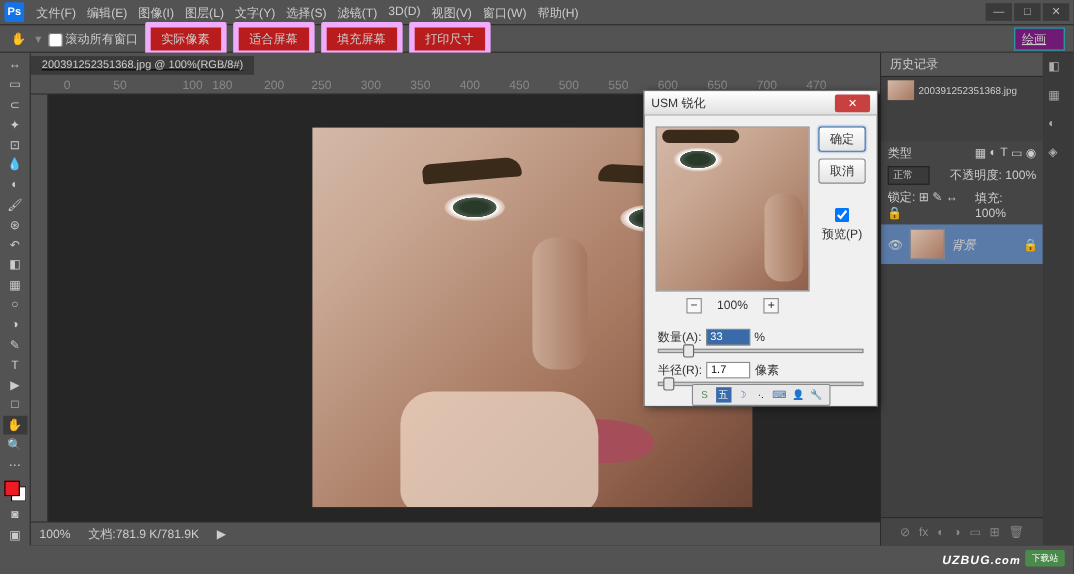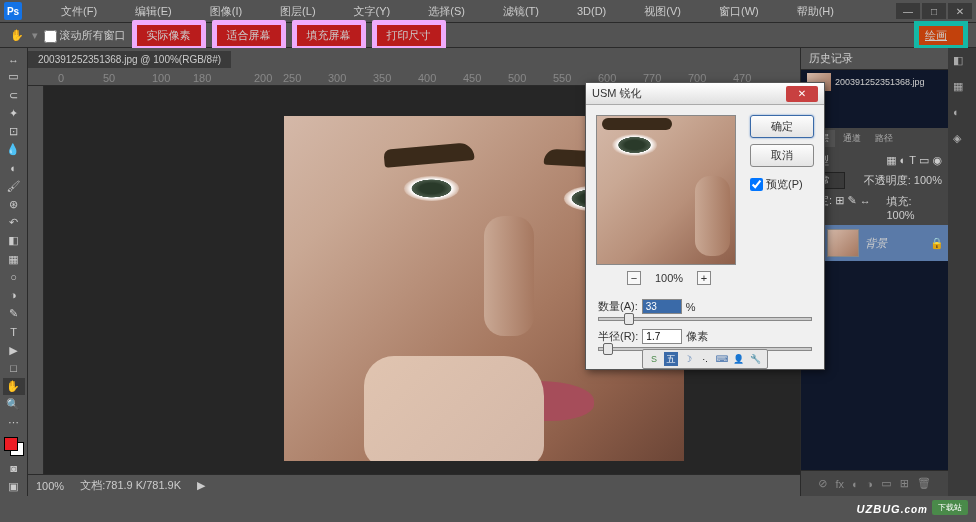--- a/index.html
+++ b/index.html
@@ -1,83 +1,83 @@
 <!DOCTYPE html>
 <html><head>
 <meta charset="utf-8">
 <style>
 *{margin:0;padding:0;box-sizing:border-box;font-family:"Microsoft YaHei",sans-serif;font-size:11px;}
 body{background:#535353;width:976px;height:522px;overflow:hidden;position:relative;}
 .menubar{background:#535353;height:22px;display:flex;align-items:center;padding:0 4px;color:#ccc;}
 .ps-logo{width:18px;height:18px;background:#1473e6;color:#fff;display:flex;align-items:center;justify-content:center;font-weight:bold;font-size:10px;margin-right:6px;border-radius:2px;}
-.menu-item{padding:2px 5px;cursor:pointer;margin-left:28px;}
+.menu-item{padding:2px 5px;cursor:pointer;}
 .win-ctrl{margin-left:auto;display:flex;gap:2px;}
 .win-btn{width:24px;height:16px;background:#3a3a3a;color:#bbb;display:flex;align-items:center;justify-content:center;cursor:pointer;font-size:10px;}
 .optbar{background:#535353;height:26px;display:flex;align-items:center;padding:0 8px;gap:6px;color:#ccc;border-top:1px solid #2a2a2a;border-bottom:1px solid #2a2a2a;}
 .hand-icon{width:18px;height:18px;display:flex;align-items:center;justify-content:center;}
 .opt-chk{display:flex;align-items:flex-end;gap:3px;}
 .opt-btn{background:#b91c1c;border:5px solid #f0abfc;padding:3px 10px;color:#ccc;cursor:pointer;border-radius:2px;}
-.opt-sel{margin-left:auto;background:#c2410c;border:5px solid #14b8a6;padding:2px 16px 2px 6px;color:#ccc;text-decoration:underline;}
+.opt-sel{margin-left:auto;background:#701a75;border:1px solid #14b8a6;padding:2px 16px 2px 6px;color:#ccc;text-decoration:underline;}
 .main{display:flex;height:448px;}
 .tools{width:28px;background:#535353;border-right:1px solid #2a2a2a;display:flex;flex-direction:column;align-items:center;padding-top:2px;}
 .tool{width:22px;height:18px;display:flex;align-items:center;justify-content:center;color:#ccc;cursor:pointer;margin-bottom:1px;}
 .tool.sel{background:#3a3a3a;}
 .swatch{width:20px;height:20px;position:relative;margin-top:4px;}
 .swatch .fg{position:absolute;width:14px;height:14px;background:#ed1c24;border:1px solid #000;top:0;left:0;}
 .swatch .bg{position:absolute;width:14px;height:14px;background:#fff;border:1px solid #000;bottom:0;right:0;}
 .work{flex:1;background:#262626;position:relative;display:flex;flex-direction:column;}
-.tab{background:#535353;height:22px;display:flex;align-items:center;}
+.tab{background:#535353;height:22px;display:flex;align-items:center;text-decoration:underline;}
 .tab-lbl{background:#3a3a3a;padding:3px 10px;color:#ccc;font-size:10px;}
 .ruler-h{height:16px;background:#535353;border-bottom:1px solid #2a2a2a;position:relative;color:#888;font-size:8px;}
 .ruler-tick{position:absolute;top:2px;}
 .canvas-area{flex:1;position:relative;display:flex;}
 .ruler-v{width:16px;background:#535353;border-right:1px solid #2a2a2a;}
 .canvas{flex:1;position:relative;background:#262626;}
 .img{position:absolute;left:240px;top:30px;width:400px;height:345px;background:linear-gradient(135deg,#d4b8a8 0%,#c9a894 20%,#b8907a 40%,#a67860 60%,#8e5f4a 80%,#6b4536 100%);overflow:hidden;}
 .eye1{position:absolute;left:120px;top:60px;width:55px;height:25px;background:radial-gradient(ellipse,#2a3a2a 30%,#4a5a4a 50%,#fff 52%,#d4b8a8 70%);border-radius:50%;}
 .eye2{position:absolute;left:280px;top:70px;width:55px;height:25px;background:radial-gradient(ellipse,#2a3a2a 30%,#4a5a4a 50%,#fff 52%,#d4b8a8 70%);border-radius:50%;}
 .brow1{position:absolute;left:100px;top:30px;width:90px;height:18px;background:#3a2a1a;border-radius:10px 20px 5px 5px;transform:rotate(-5deg);}
 .brow2{position:absolute;left:260px;top:35px;width:90px;height:16px;background:#3a2a1a;border-radius:20px 10px 5px 5px;transform:rotate(3deg);}
 .nose{position:absolute;left:200px;top:100px;width:50px;height:120px;background:linear-gradient(90deg,#c9a894 0%,#b8907a 50%,#a67860 100%);border-radius:20px;}
 .lips{position:absolute;left:200px;top:265px;width:110px;height:40px;background:#a64d5a;border-radius:50% 50% 40% 40%;}
 .hand{position:absolute;left:80px;top:240px;width:180px;height:110px;background:linear-gradient(135deg,#e0c4b0,#d4b8a8);border-radius:30px 40px 20px 20px;}
 .status{height:22px;background:#535353;color:#ccc;display:flex;align-items:center;padding:0 8px;gap:16px;font-size:10px;border-top:1px solid #2a2a2a;}
-.panels{width:148px;background:#0f172a;border-left:1px solid #2a2a2a;display:flex;flex-direction:column;color:#ccc;font-size:10px;}
+.panels{width:148px;background:#404040;border-left:1px solid #2a2a2a;display:flex;flex-direction:column;color:#ccc;font-size:10px;}
 .panel-tab{background:#535353;padding:3px 8px;border-bottom:1px solid #2a2a2a;}
 .hist-item{display:flex;align-items:center;gap:4px;padding:3px 6px;}
 .hist-thumb{width:24px;height:18px;background:linear-gradient(135deg,#d4b8a8,#a67860);}
 .layer-panel{margin-top:4px;}
 .layer-top{display:flex;gap:2px;padding:2px 4px;background:#454545;}
 .layer-tab2{padding:2px 6px;font-size:9px;color:#aaa;}
 .layer-tab2.act{background:#535353;color:#ccc;}
 .layer-controls{padding:4px 6px;display:flex;flex-direction:column;gap:4px;background:#454545;font-size:9px;}
 .lc-row{display:flex;justify-content:space-between;align-items:center;}
 .lc-sel{background:#3a3a3a;border:1px solid #222;padding:1px 14px 1px 4px;color:#ccc;font-size:9px;}
 .layer-item{display:flex;align-items:center;gap:6px;padding:4px 6px;background:#5a7aa8;}
 .layer-thumb{width:32px;height:28px;background:linear-gradient(135deg,#d4b8a8,#a67860);border:1px solid #888;}
 .lock-ic{width:12px;height:12px;color:#ccc;margin-left:auto;}
 .panel-bot{margin-top:auto;height:26px;background:#454545;border-top:1px solid #2a2a2a;display:flex;align-items:center;justify-content:center;gap:8px;color:#888;}
 .dock{width:28px;background:#3a3a3a;display:flex;flex-direction:column;align-items:center;padding-top:6px;gap:8px;}
 .dock-ic{width:18px;height:18px;color:#aaa;cursor:pointer;}
 
-.dialog{position:absolute;left:585px;top:82px;width:240px;background:#f0f0f0;border:1px solid #555;box-shadow:2px 2px 8px rgba(0,0,0,.5);z-index:100;}
+.dialog{position:absolute;left:585px;top:82px;width:213px;background:#f0f0f0;border:1px solid #555;box-shadow:2px 2px 8px rgba(0,0,0,.5);z-index:100;}
 .dlg-title{background:linear-gradient(#fff,#e0e0e0);height:22px;display:flex;align-items:center;padding:0 6px;color:#333;font-size:11px;border-bottom:1px solid #aaa;}
 .dlg-close{margin-left:auto;width:32px;height:16px;background:#c84040;color:#fff;display:flex;align-items:center;justify-content:center;border-radius:2px;cursor:pointer;font-size:10px;}
 .dlg-body{padding:10px;display:flex;gap:8px;}
 .dlg-left{flex:1;}
 .preview{width:140px;height:150px;border:1px solid #888;background:linear-gradient(135deg,#d4b8a8 0%,#c9a894 30%,#b8907a 60%,#8e5f4a 100%);position:relative;overflow:hidden;}
 .pv-eye{position:absolute;left:15px;top:18px;width:45px;height:22px;background:radial-gradient(ellipse,#2a3a2a 30%,#4a5a4a 50%,#fff 52%,#d4b8a8 70%);border-radius:50%;}
 .pv-brow{position:absolute;left:5px;top:2px;width:70px;height:12px;background:#3a2a1a;border-radius:10px;}
 .pv-nose{position:absolute;right:5px;top:60px;width:35px;height:80px;background:linear-gradient(90deg,#c9a894,#a67860);border-radius:15px;}
 .zoom-ctl{display:flex;align-items:center;justify-content:center;gap:14px;margin-top:6px;color:#333;font-size:10px;}
 .zm-btn{width:14px;height:14px;border:1px solid #888;display:flex;align-items:center;justify-content:center;cursor:pointer;background:#f8f8f8;}
 .dlg-right{display:flex;flex-direction:column;gap:6px;width:64px;}
 .dlg-btn{background:linear-gradient(#fdfdfd,#e4e4e4);border:1px solid #888;padding:3px 0;color:#333;cursor:pointer;border-radius:3px;text-align:center;font-size:11px;}
 .dlg-btn.pri{border:1px solid #3a6aa8;box-shadow:0 0 2px #5a8ac8;}
-.dlg-chk{display:flex;align-items:center;gap:3px;color:#333;margin-top:4px;font-size:10px;}
+.dlg-chk{display:flex;align-items:center;gap:3px;color:#333;margin-top:16px;font-size:10px;flex-direction:column;}
 .sliders{padding:4px 12px 10px;color:#333;}
 .sl-row{margin-bottom:8px;}
 .sl-lbl{display:flex;align-items:center;gap:4px;font-size:11px;margin-bottom:3px;}
 .sl-inp{width:40px;border:1px solid #888;padding:1px 3px;font-size:10px;background:#fff;}
 .sl-inp.hi{background:#3a6aa8;color:#fff;}
 .sl-track{height:4px;background:#ccc;border:1px solid #888;position:relative;margin-top:2px;}
 .sl-thumb{position:absolute;width:10px;height:12px;background:#e8e8e8;border:1px solid #666;top:-5px;border-radius:2px;}
 .ime-bar{position:absolute;bottom:0;left:50%;transform:translateX(-50%);display:flex;gap:3px;background:#e8e8e8;border:1px solid #888;padding:2px 4px;border-radius:2px;}
 .ime-ic{width:14px;height:14px;display:flex;align-items:center;justify-content:center;font-size:9px;}
 
@@ -153,32 +153,32 @@
     <div class="tool">▣</div>
   </div>
 
   <div class="work">
     <div class="tab">
       <div class="tab-lbl">200391252351368.jpg @ 100%(RGB/8#)</div>
     </div>
     <div class="ruler-h">
       <span class="ruler-tick" style="left:30px">0</span>
       <span class="ruler-tick" style="left:75px">50</span>
-      <span class="ruler-tick" style="left:124px">100</span>
+      <span class="ruler-tick" style="left:138px">100</span>
       <span class="ruler-tick" style="left:165px">180</span>
-      <span class="ruler-tick" style="left:226px">200</span>
+      <span class="ruler-tick" style="left:212px">200</span>
       <span class="ruler-tick" style="left:255px">250</span>
       <span class="ruler-tick" style="left:300px">300</span>
       <span class="ruler-tick" style="left:345px">350</span>
       <span class="ruler-tick" style="left:390px">400</span>
       <span class="ruler-tick" style="left:435px">450</span>
       <span class="ruler-tick" style="left:480px">500</span>
       <span class="ruler-tick" style="left:525px">550</span>
       <span class="ruler-tick" style="left:570px">600</span>
-      <span class="ruler-tick" style="left:615px">770</span>
+      <span class="ruler-tick" style="left:615px">650</span>
       <span class="ruler-tick" style="left:660px">700</span>
       <span class="ruler-tick" style="left:705px">470</span>
     </div>
     <div class="canvas-area">
       <div class="ruler-v"></div>
       <div class="canvas">
         <div class="img">
           <div class="brow1"></div>
             <div class="brow2"></div>
           <div class="eye1"></div>
@@ -198,25 +198,20 @@
 
   <div class="panels">
     <div class="panel-tab">历史记录</div>
     <div class="hist-item">
       <div class="hist-thumb"></div>
       <span style="font-size:9px;">200391252351368.jpg</span>
     </div>
     <div style="height:30px;"></div>
 
     <div class="layer-panel">
-      <div class="layer-top">
-        <div class="layer-tab2 act">图层</div>
-        <div class="layer-tab2">通道</div>
-        <div class="layer-tab2">路径</div>
-      </div>
       <div class="layer-controls">
         <div class="lc-row">
             <span>类型</span>
             <span style="display:flex;gap:3px;">
               <span>▦</span>
               <span>◐</span>
               <span>T</span>
               <span>▭</span>
               <span>◉</span>
             </span>

